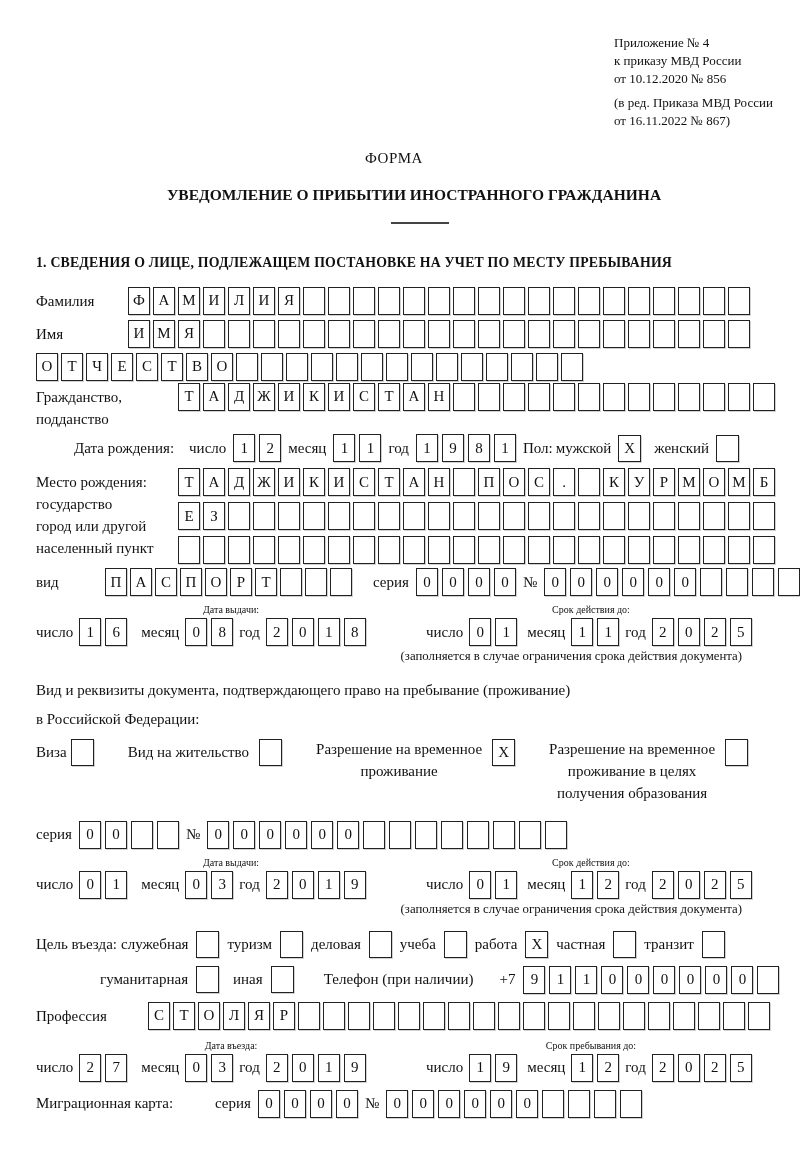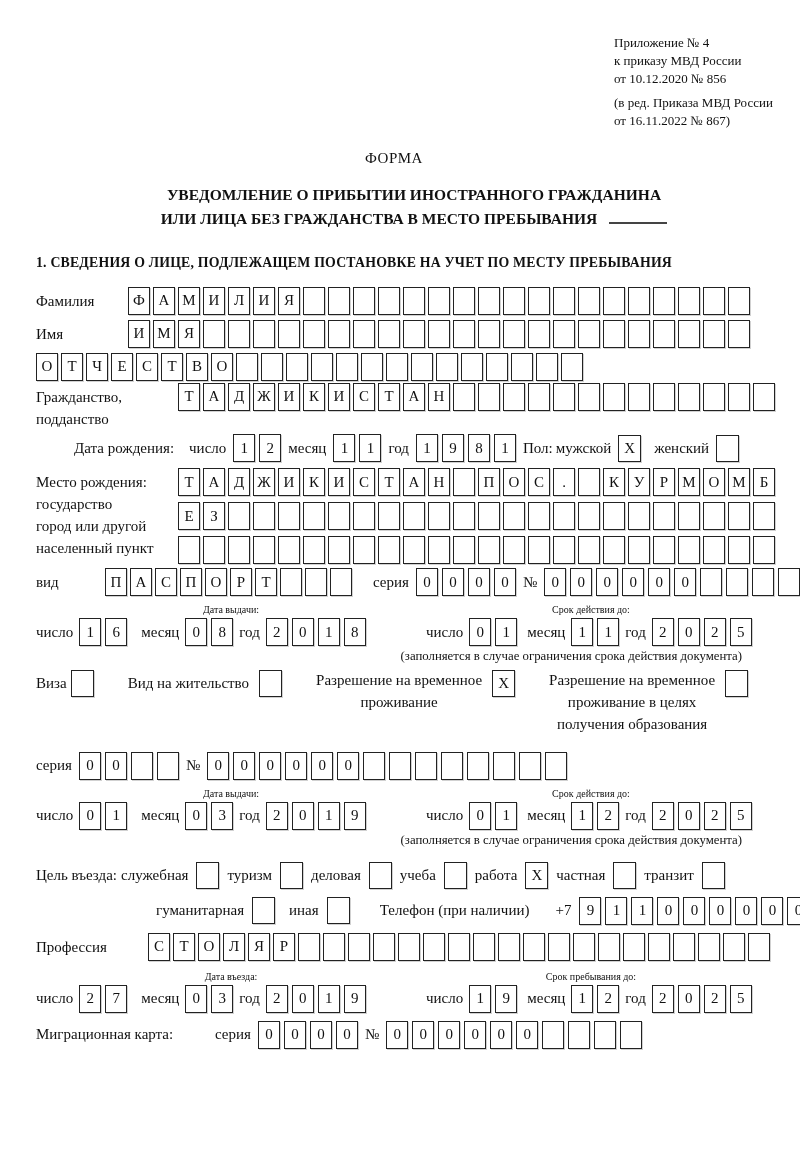--- a/index.html
+++ b/index.html
@@ -47,21 +47,21 @@
     <div>от 10.12.2020 № 856</div>
     <div class="gap">(в ред. Приказа МВД России</div>
     <div>от 16.11.2022 № 867)</div>
   </div>
 
   <div class="forma">ФОРМА</div>
 
   <div class="title">
     <div>УВЕДОМЛЕНИЕ О ПРИБЫТИИ ИНОСТРАННОГО ГРАЖДАНИНА</div>
     <div>
-      <span>ИЛИ ЛИЦА БЕЗ ГРАЖДАНСТВА В МЕСТО ПРЕБЫВАНИЯ</span><span class="blank"></span>
+      <span class="blank"></span>
     </div>
   </div>
 
   <div class="sec">1. СВЕДЕНИЯ О ЛИЦЕ, ПОДЛЕЖАЩЕМ ПОСТАНОВКЕ НА УЧЕТ ПО МЕСТУ ПРЕБЫВАНИЯ</div>
 
   <div class="row" style="margin-top:16px;">
     <div class="lbl" style="width:92px;">Фамилия</div>
     <div class="cells">
         <span class="cell">Ф</span>
         <span class="cell">А</span>
@@ -375,20 +375,24 @@
             <span class="cell">2</span>
             <span class="cell">0</span>
             <span class="cell">2</span>
             <span class="cell">5</span>
           </span>
       </div>
     </div>
   </div>
   <div class="note">(заполняется в случае ограничения срока действия документа)</div>
 
+  <div class="para">
+    <div>Вид и реквизиты документа, подтверждающего право на пребывание (проживание)</div>
+    <div>в Российской Федерации:</div>
+  </div>
 
   <div class="row opts">
     <div class="opt-l single">Виза</div>
     <span class="chk" style="margin-left:-6px;"></span>
     <div class="o-gap"></div>
     <div class="opt-l single">Вид на жительство</div>
     <span class="chk"></span>
     <div class="o-gap"></div>
     <div class="opt-l">
       <div>Разрешение на временное</div>
@@ -490,21 +494,21 @@
     <span class="dw">учеба</span>
     <span class="chk"></span>
     <span class="dw">работа</span>
     <span class="chk">X</span>
     <span class="dw">частная</span>
     <span class="chk"></span>
     <span class="dw">транзит</span>
     <span class="chk"></span>
   </div>
 
-  <div class="row purp" style="margin-top:8px;margin-left:120px;">
+  <div class="row purp" style="margin-top:8px;margin-left:64px;">
     <span class="dw">гуманитарная</span>
     <span class="chk"></span>
     <span class="dw" style="margin-left:6px;">иная</span>
     <span class="chk"></span>
     <span class="dw" style="margin-left:22px;">Телефон (при наличии)</span>
     <span class="dw" style="margin-left:18px;">+7</span>
     <span class="cells dg">
         <span class="cell">9</span>
         <span class="cell">1</span>
         <span class="cell">1</span>

